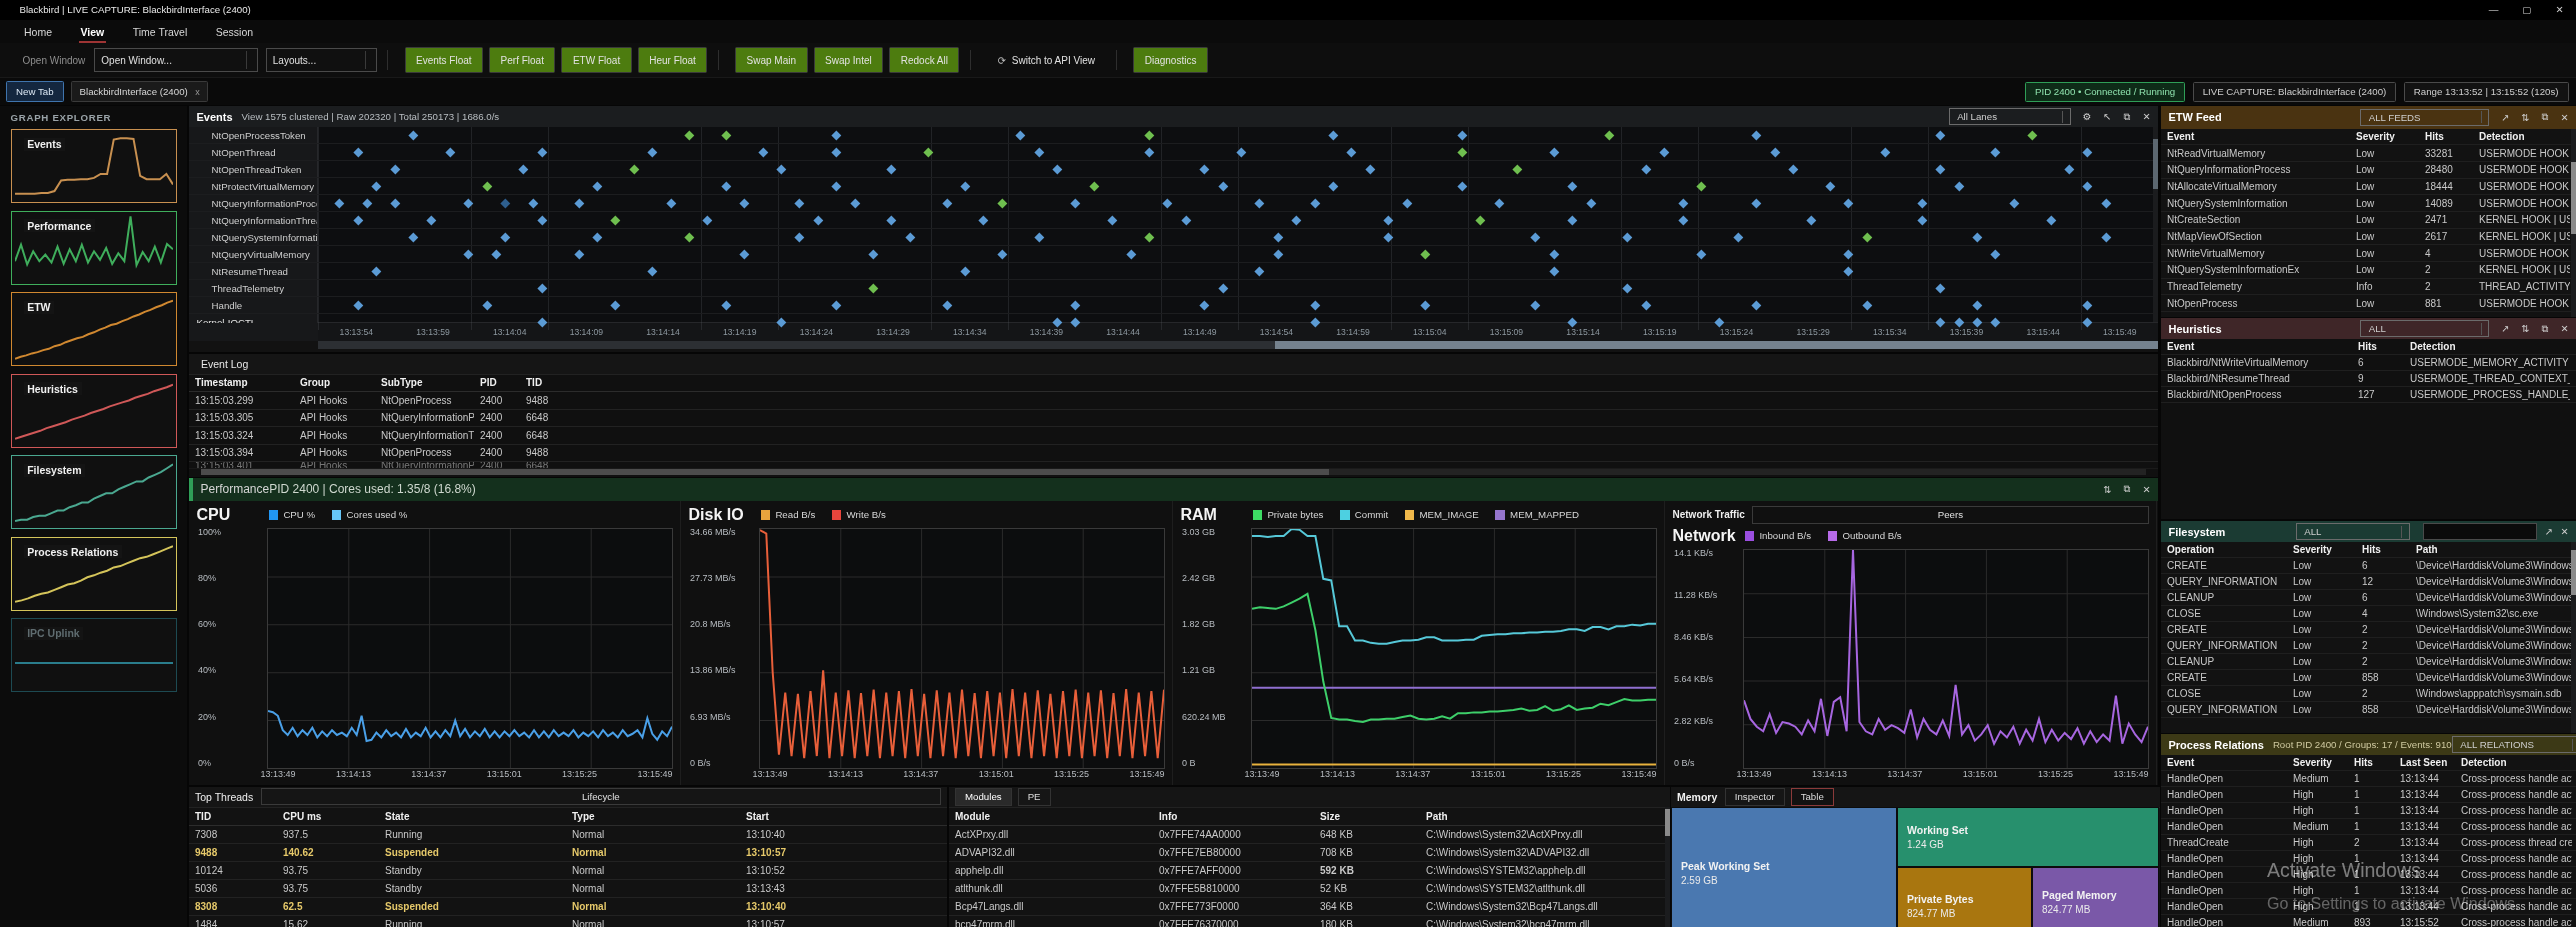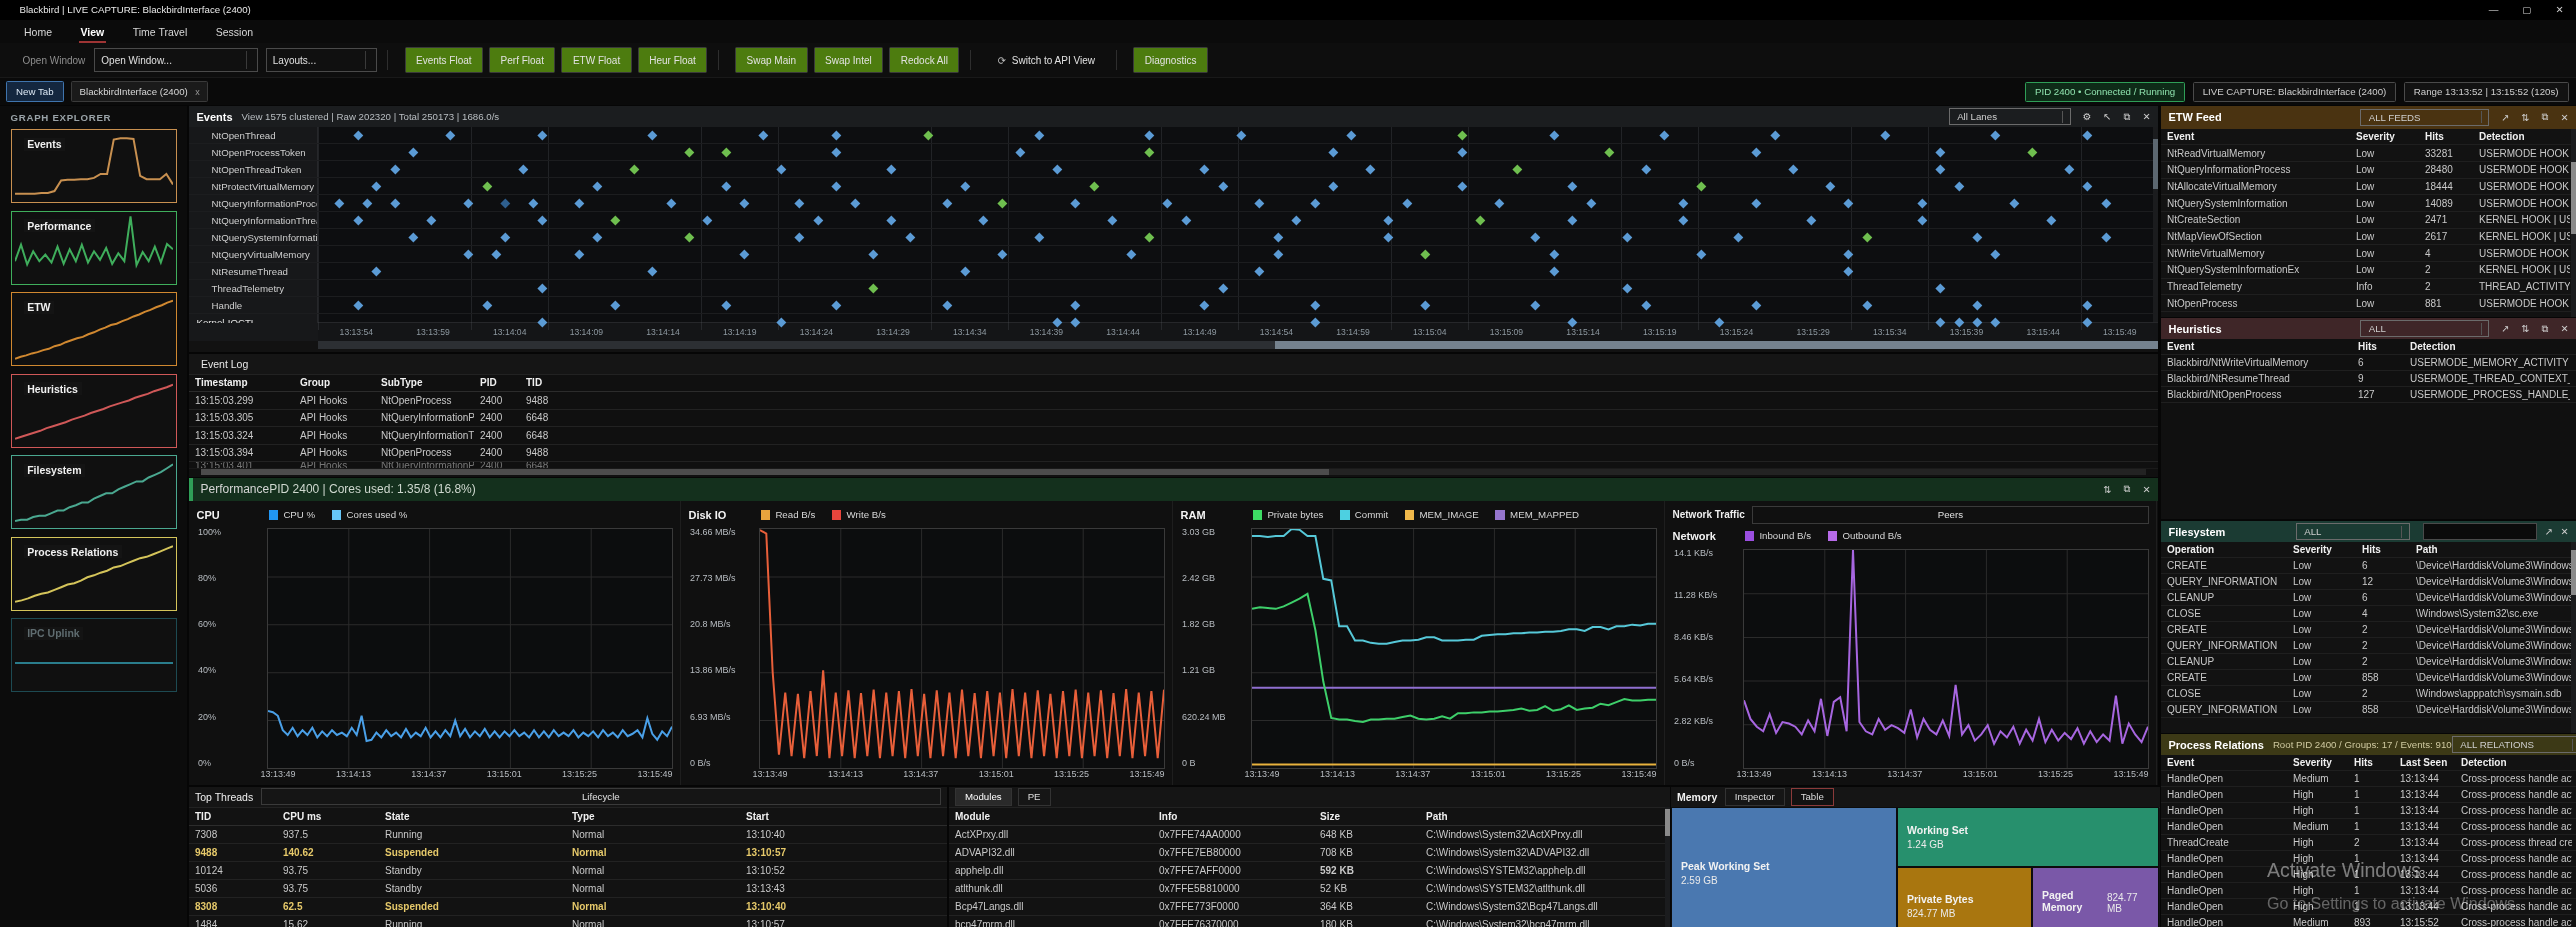--- a/index.html
+++ b/index.html
@@ -94,21 +94,21 @@
   
   #perf{left:189px;top:478px;width:1969px;height:307px;background:#101010;}
   #perf-head{height:22.5px;background:#14301d;border-left:4.5px solid #2f9e57;display:flex;align-items:center;padding:0 7.5px;}
   #perf-head .pmeta{color:#cfd8cf;}
   #charts{display:flex;height:285px;}
   .chartcol{width:492px;box-sizing:border-box;border-right:0.7px solid #1e1e1e;display:flex;flex-direction:column;padding:4.5px 7.5px 1.5px 7.5px;}
   .subhead{height:19.5px;display:flex;align-items:center;margin-bottom:1.5px;}
   .subhead .sh-title{font-size:10px;font-weight:bold;color:#f0f0f0;white-space:nowrap;}
   .subhead .sh-tab{flex:1;margin-left:7.5px;height:16.5px;border:0.7px solid #3a3a3a;display:flex;align-items:center;justify-content:center;font-size:9.7px;color:#e0e0e0;}
   .chead{height:19.5px;display:flex;align-items:center;}
-  .ctitle{font-size:11px;font-weight:bold;color:#f4f4f4;width:72px;flex:none;}
+  .ctitle{font-size:16px;font-weight:bold;color:#f4f4f4;width:72px;flex:none;}
   .litem{display:flex;align-items:center;margin-right:16.5px;}
   .lsw{width:9.7px;height:9.7px;margin-right:5.2px;}
   .llb{font-size:9.7px;color:#d8d8d8;white-space:nowrap;}
   .cbody{flex:1;display:flex;min-height:0;margin-top:3px;text-align:center;}
   .ycol{width:64px;flex:none;display:flex;flex-direction:column;justify-content:space-between;align-items:flex-start;padding:0 4.5px 0 1.5px;}
   .ycol span{font-size:9px;color:#b8bdc2;transform:translateY(-1.5px);white-space:nowrap;}
   .cplot{flex:1;border:0.7px solid #3a3a3a;background:#0c0d0e;min-width:0;}
   .cplot svg{width:100%;height:100%;display:block;}
   .xrow{height:15px;display:flex;justify-content:space-between;padding-left:64px;}
   .xrow span{font-size:9px;color:#b8bdc2;white-space:nowrap;}
@@ -125,21 +125,21 @@
   #th-table .trow,#mo-table .trow{height:17px;}
   
   #treemap{position:absolute;left:0;top:19.5px;right:0;bottom:0;}
   .tm{position:absolute;box-sizing:border-box;border:1.5px solid #0c0c0c;padding:7.5px 9px;}
   .tm .tl{font-size:10.5px;font-weight:bold;color:#f2f2f2;}
   .tm .tv{font-size:10px;color:#eaeaea;margin-top:3px;}
   #tm-blue{left:0;top:0;width:226px;height:121px;}
   #tm-blue .tl,#tm-blue .tv{position:relative;top:45px;}
   #tm-green{left:226px;top:0;width:262px;height:60px;display:flex;flex-direction:column;justify-content:center;}
   #tm-orange{left:226px;top:60px;width:135px;height:61px;display:flex;flex-direction:column;justify-content:flex-end;}
-  #tm-purple{left:361px;top:60px;width:127px;height:61px;display:flex;flex-direction:row;justify-content:flex-start;padding-top:21px;}
+  #tm-purple{left:361px;top:60px;width:127px;height:61px;display:flex;flex-direction:column;justify-content:flex-start;padding-top:21px;}
   
   #etw{left:2161px;top:106px;width:415px;height:211px;}
   #heur{left:2161px;top:318px;width:415px;height:201px;background:#101010;}
   #fs{left:2161px;top:521px;width:415px;height:212px;}
   #procrel{left:2161px;top:734px;width:415px;height:193px;}
   #etw .phead{height:22.5px;background:#4a3311;}
   #heur .phead{height:21px;background:#3f2628;}
   #fs .phead{height:21px;background:#1b3b33;}
   #procrel .phead{height:21px;background:#3c3916;}
   #etw-table .trow,#fs-table .trow,#pr-table .trow,#heur-table .trow{height:15px;border-bottom:0.7px solid #1f1f1f;}
@@ -264,20 +264,37 @@
       <div class="phead-box" style="min-width:105px;">
         <span>All Lanes</span>
       </div>
       <span>⚙</span>
       <span>↖</span>
       <span>⧉</span>
       <span>✕</span>
     </div>
   </div>
   <div id="lanes">
+      <div class="lane">
+        <div class="lane-label">NtOpenProcessToken</div>
+        <div class="lane-grid">
+          <span class="dia c0" style="left: 5%;"></span>
+          <span class="dia c1" style="left: 20%;"></span>
+          <span class="dia c1" style="left: 22%;"></span>
+          <span class="dia c0" style="left: 28%;"></span>
+          <span class="dia c0" style="left: 38%;"></span>
+          <span class="dia c1" style="left: 45%;"></span>
+          <span class="dia c0" style="left: 55%;"></span>
+          <span class="dia c0" style="left: 62%;"></span>
+          <span class="dia c1" style="left: 70%;"></span>
+          <span class="dia c0" style="left: 78%;"></span>
+          <span class="dia c0" style="left: 88%;"></span>
+          <span class="dia c1" style="left: 93%;"></span>
+        </div>
+      </div>
       <div class="lane">
         <div class="lane-label">NtOpenThread</div>
         <div class="lane-grid">
           <span class="dia c0" style="left: 2%;"></span>
           <span class="dia c0" style="left: 7%;"></span>
           <span class="dia c0" style="left: 12%;"></span>
           <span class="dia c0" style="left: 18%;"></span>
           <span class="dia c0" style="left: 24%;"></span>
           <span class="dia c0" style="left: 28%;"></span>
           <span class="dia c1" style="left: 33%;"></span>
@@ -285,37 +302,20 @@
           <span class="dia c0" style="left: 45%;"></span>
           <span class="dia c0" style="left: 50%;"></span>
           <span class="dia c0" style="left: 56%;"></span>
           <span class="dia c1" style="left: 62%;"></span>
           <span class="dia c0" style="left: 67%;"></span>
           <span class="dia c0" style="left: 73%;"></span>
           <span class="dia c0" style="left: 79%;"></span>
           <span class="dia c0" style="left: 85%;"></span>
           <span class="dia c0" style="left: 91%;"></span>
           <span class="dia c0" style="left: 96%;"></span>
-        </div>
-      </div>
-      <div class="lane">
-        <div class="lane-label">NtOpenProcessToken</div>
-        <div class="lane-grid">
-          <span class="dia c0" style="left: 5%;"></span>
-          <span class="dia c1" style="left: 20%;"></span>
-          <span class="dia c1" style="left: 22%;"></span>
-          <span class="dia c0" style="left: 28%;"></span>
-          <span class="dia c0" style="left: 38%;"></span>
-          <span class="dia c1" style="left: 45%;"></span>
-          <span class="dia c0" style="left: 55%;"></span>
-          <span class="dia c0" style="left: 62%;"></span>
-          <span class="dia c1" style="left: 70%;"></span>
-          <span class="dia c0" style="left: 78%;"></span>
-          <span class="dia c0" style="left: 88%;"></span>
-          <span class="dia c1" style="left: 93%;"></span>
         </div>
       </div>
       <div class="lane">
         <div class="lane-label">NtOpenThreadToken</div>
         <div class="lane-grid">
           <span class="dia c0" style="left: 4%;"></span>
           <span class="dia c0" style="left: 11%;"></span>
           <span class="dia c1" style="left: 17%;"></span>
           <span class="dia c0" style="left: 25%;"></span>
           <span class="dia c0" style="left: 31%;"></span>

